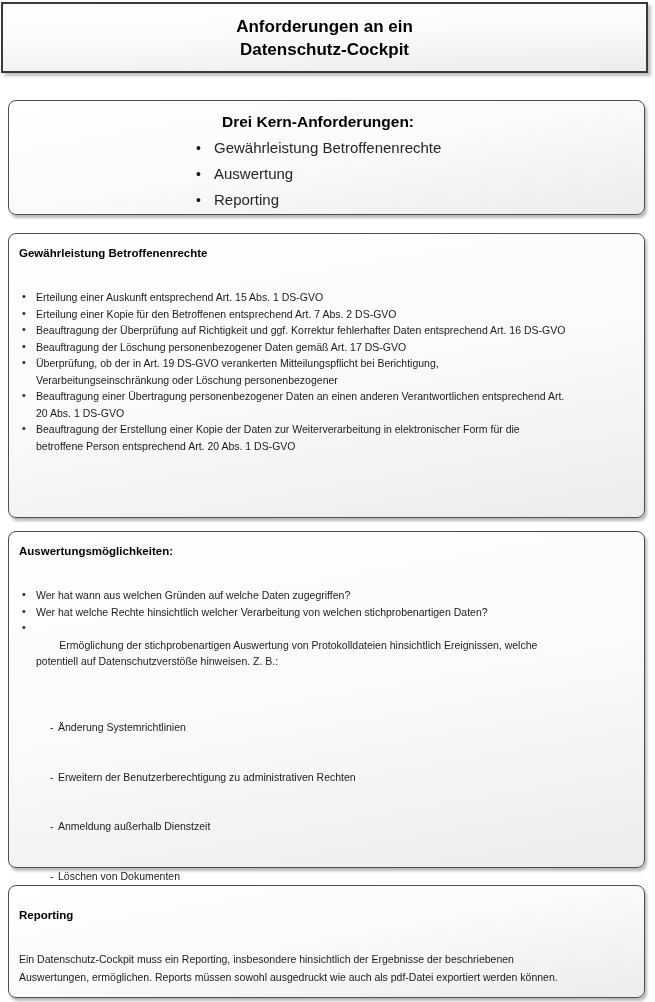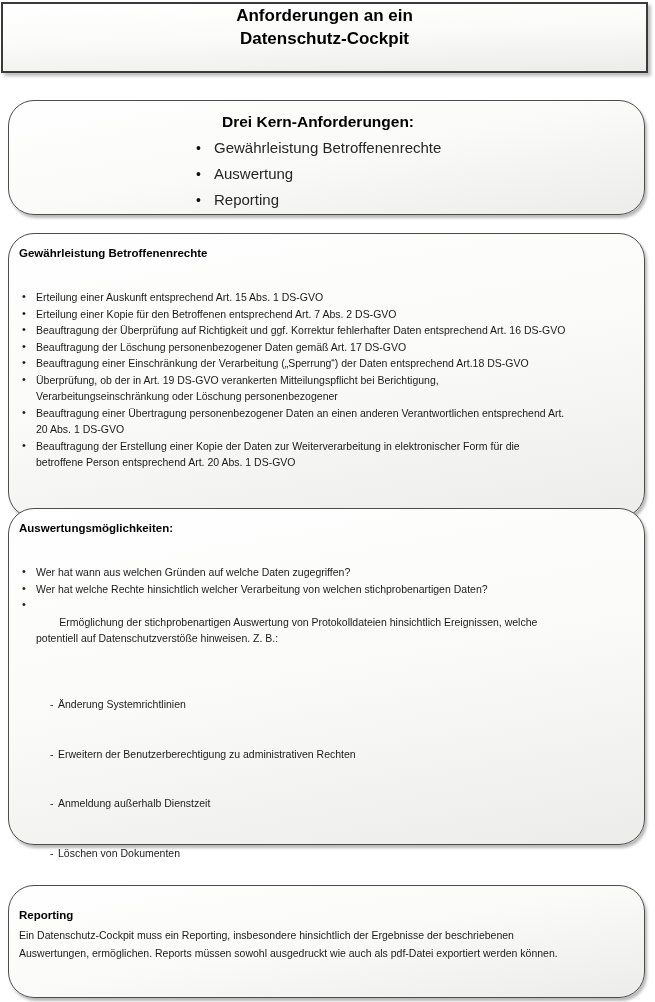--- a/index.html
+++ b/index.html
@@ -7,59 +7,59 @@
     position:relative; width:655px; height:1002px; background:#ffffff;
     font-family:"Liberation Sans", sans-serif; color:#1a1a1a; overflow:hidden;
   }
 
   
   .title-box {
     position:absolute; left:1px; top:2px; width:643px; height:67px;
     border:2px solid #3a3a3a;
     background:linear-gradient(178deg,#ffffff 0%,#fbfbfa 45%,#ececea 100%);
     box-shadow:3px 3px 3px rgba(0,0,0,0.25);
-    display:flex; flex-direction:column; justify-content:flex-start; align-items:center;
+    display:flex; flex-direction:column; justify-content:center; align-items:center;
     text-align:center;
   }
   .title-line { font-size:17px; font-weight:bold; line-height:23px; color:#000; }
 
   
   .round-box {
     position:absolute; left:8px; width:637px; box-sizing:border-box;
-    border:1px solid #4d4d4d; border-radius:26px;
+    border:1px solid #4d4d4d; border-radius:8px;
     background:linear-gradient(170deg,#ffffff 0%,#fafaf9 50%,#ececea 100%);
     box-shadow:2px 3px 3px rgba(0,0,0,0.28);
   }
 
   
   #core-box { top:100px; height:115px; }
   .core-content { padding:10px 0 0 186px; }
   .core-heading { font-size:15.5px; font-weight:bold; color:#000; line-height:21px; padding-left:27px; }
   .core-list { list-style:none; margin:3px 0 0 0; padding:0; }
   .core-list li { position:relative; padding-left:19px; font-size:15px; line-height:26px; color:#262626; }
   .core-list li::before { content:"•"; position:absolute; left:1px; top:0; font-size:14px; color:#111; }
 
   
   #rights-box   { top:233px; height:285px; padding:12px 12px 0 10px; }
-  #analysis-box { top:508px; height:337px; padding:12px 12px 16px 10px; }
+  #analysis-box { top:531px; height:337px; padding:12px 12px 16px 10px; }
   .detail-heading { font-size:11.5px; font-weight:bold; color:#000; line-height:14px; }
   .detail-list { list-style:none; margin:29px 0 0 0; padding:0 4px 0 2px; }
   .detail-list > li {
     position:relative; padding-left:15px; font-size:10.5px; line-height:16.5px;
     color:#1a1a1a; white-space:pre-wrap;
   }
   .detail-list > li::before { content:"•"; position:absolute; left:1px; top:-1px; font-size:11px; }
   .sub-list { list-style:none; margin:0; padding:0 0 0 14px; }
   .sub-list li { position:relative; padding-left:8px; font-size:10.5px; line-height:16.5px; color:#1a1a1a; }
   .sub-list li::before { content:"-"; position:absolute; left:0; top:0; }
 
   
   #reporting-box { top:885px; height:113px; padding:22px 12px 0 10px; }
   .reporting-body {
-    margin-top:4px; font-size:10.5px; line-height:18px; color:#1a1a1a; white-space:pre-wrap;
+    margin-top:28px; font-size:10.5px; line-height:18px; color:#1a1a1a; white-space:pre-wrap;
   }
 </style>
 </head>
 <body>
 
 <div class="page">
 
   <div class="title-box">
     <div class="title-line">Anforderungen an ein</div>
     <div class="title-line">Datenschutz-Cockpit</div>
@@ -76,21 +76,20 @@
     </div>
   </div>
 
   <div class="round-box" id="rights-box">
     <div class="detail-heading">Gewährleistung Betroffenenrechte</div>
     <ul class="detail-list">
       <li>Erteilung einer Auskunft entsprechend Art. 15 Abs. 1 DS-GVO</li>
       <li>Erteilung einer Kopie für den Betroffenen entsprechend Art. 7 Abs. 2 DS-GVO</li>
       <li>Beauftragung der Überprüfung auf Richtigkeit und ggf. Korrektur fehlerhafter Daten entsprechend Art. 16 DS-GVO</li>
       <li>Beauftragung der Löschung personenbezogener Daten gemäß Art. 17 DS-GVO</li>
-      <li>Beauftragung einer Einschränkung der Verarbeitung („Sperrung“) der Daten entsprechend Art.18 DS-GVO</li>
       <li>Überprüfung, ob der in Art. 19 DS-GVO verankerten Mitteilungspflicht bei Berichtigung,
 Verarbeitungseinschränkung oder Löschung personenbezogener</li>
       <li>Beauftragung einer Übertragung personenbezogener Daten an einen anderen Verantwortlichen entsprechend Art.
 20 Abs. 1 DS-GVO</li>
       <li>Beauftragung der Erstellung einer Kopie der Daten zur Weiterverarbeitung in elektronischer Form für die
 betroffene Person entsprechend Art. 20 Abs. 1 DS-GVO</li>
     </ul>
   </div>
 
   <div class="round-box" id="analysis-box">

